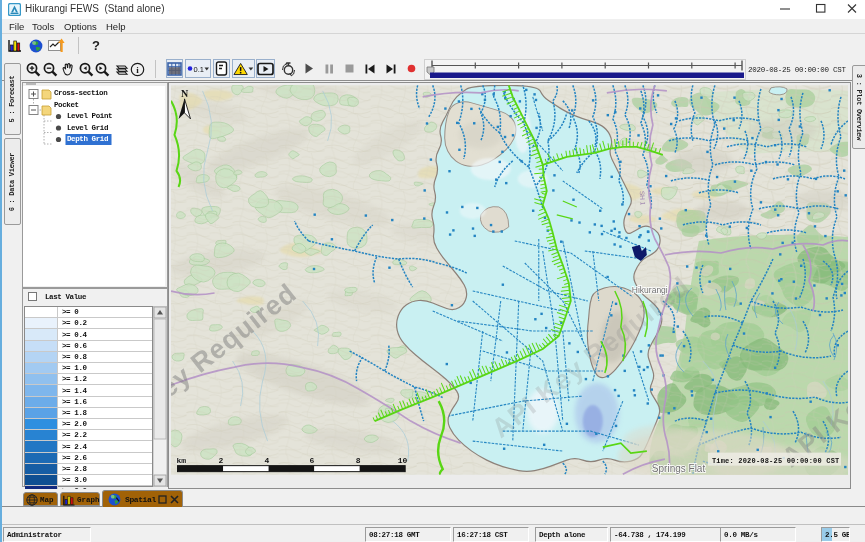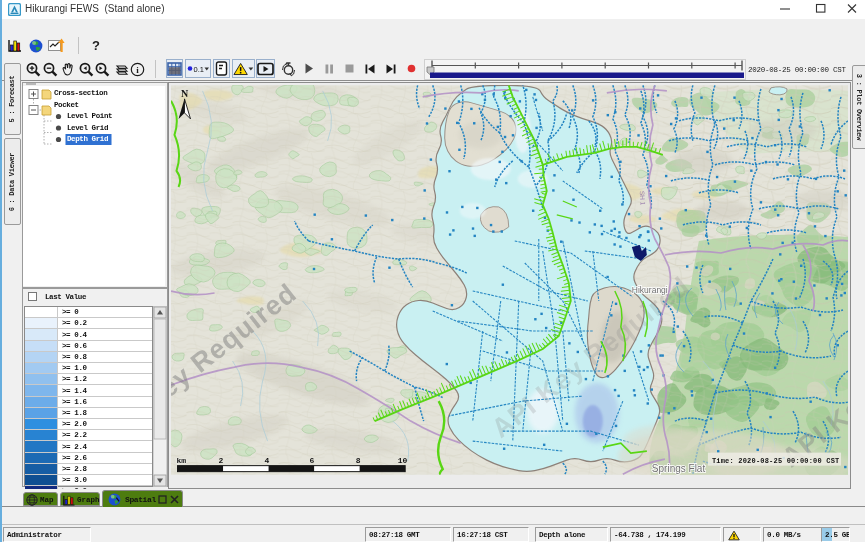--- a/index.html
+++ b/index.html
@@ -23,21 +23,21 @@
 #treepanel{left:20px;top:82px;width:146px;height:206px;background:#f0f0f0;border:1px solid #9a9a9a}
 #treewhite{left:21px;top:86px;width:142px;height:200px;background:#ffffff}
 .trow{position:absolute;font-family:"Liberation Mono",monospace;font-size:7.5px;font-weight:bold;color:#111;letter-spacing:-0.4px;white-space:pre}
 #legendpanel{left:20px;top:288px;width:146px;height:199px;background:#f0f0f0;border:1px solid #9a9a9a}
 #legendwhite{left:22px;top:306px;width:129px;height:181px;background:#fff;border:1px solid #8a8a8a}
 .lrow{position:absolute;left:0;width:127px;height:11.2px;border-bottom:1px solid #c9c9c9;font-family:"Liberation Mono",monospace;font-size:7.5px;font-weight:bold;color:#111;letter-spacing:-0.4px}
 .lrow .sw{position:absolute;left:0;top:0;width:33px;height:10.2px;border-right:1px solid #c9c9c9}
 .lrow .tx{position:absolute;left:37px;top:1.2px}
 #mappanel{left:166px;top:82px;width:683px;height:407px;background:#ececec;border:1px solid #8c8c8c}
 #bottomrow{left:0;top:489px;width:863px;height:18px;background:#f0f0f0}
-.btab{position:absolute;background:#4d7c0f;border:1px solid #8a8a8a;border-radius:3px 3px 0 0;
+.btab{position:absolute;background:#a16207;border:1px solid #8a8a8a;border-radius:3px 3px 0 0;
   font-family:"Liberation Mono",monospace;font-weight:bold;color:#111}
 #logsrow{left:0;top:507px;width:863px;height:17px;background:#f0f0f0}
 #logsbtn{left:22px;top:3.5px;width:24px;height:13px;border:1px solid #8a8a8a;border-radius:2px;background:#f3f3f3;
   font-family:"Liberation Mono",monospace;font-size:7.5px;font-weight:bold;color:#111;text-align:center;line-height:12px}
 #statusbar{left:0;top:524px;width:865px;height:18px;background:#f0f0f0;border-top:1px solid #c0c0c0}
 .seg{position:absolute;top:1.5px;height:15px;background:#f0f0f0;border:1px solid;border-color:#9b9b9b #ffffff #ffffff #9b9b9b;
   font-family:"Liberation Mono",monospace;font-size:7.5px;font-weight:bold;color:#111;letter-spacing:-0.3px;line-height:14px;padding-left:3px;white-space:pre;overflow:hidden}
 .tbtn{position:absolute;display:flex;align-items:center;justify-content:center}
 </style></head><body>
 <div id="win">
@@ -48,20 +48,26 @@
         <path d="M3 9.5 L6.5 2.5 L10 9.5 Z" fill="#2888b8"></path>
         <path d="M5 9.5 L6.5 6 L8 9.5 Z" fill="#e8f6fc"></path>
         <rect x="2.5" y="9.8" width="8" height="1.2" fill="#2888b8"></rect>
       </svg></div>
 <div id="title-tx" class="abs">Hikurangi FEWS&nbsp; (Stand alone)</div>
 <svg class="abs" style="left:770px;top:0" width="93" height="19" viewBox="0 0 93 19">
 <path d="M8 9 H18" stroke="#333" stroke-width="1.1"></path>
 <rect x="44.5" y="4.5" width="8.4" height="7.6" fill="none" stroke="#333" stroke-width="1.1"></rect>
 <path d="M76 4.5 L84 12.5 M84 4.5 L76 12.5" stroke="#333" stroke-width="1.1"></path>
 </svg>
+<div id="menubar" class="abs">
+      <span style="left:7px">File</span>
+      <span style="left:30px">Tools</span>
+      <span style="left:62px">Options</span>
+      <span style="left:104px">Help</span>
+    </div>
 <div id="toolbar1" class="abs">
 <div class="tbtn" style="left:5px;top:3px;width:16px;height:16px;">
         <svg width="14" height="14" viewBox="0 0 14 14">
           <path d="M1 1 L1 12 L13 12" stroke="#111" stroke-width="1.4" fill="none"></path>
           <rect x="2.5" y="6" width="2.6" height="6" fill="#2222dd" stroke="#111" stroke-width="0.7"></rect>
           <rect x="5.8" y="2" width="2.6" height="10" fill="#f2e200" stroke="#111" stroke-width="0.7"></rect>
           <rect x="9.1" y="4" width="2.6" height="8" fill="#e01010" stroke="#111" stroke-width="0.7"></rect>
         </svg>
       </div>
 <div class="tbtn" style="left:26px;top:3px;width:16px;height:16px;">
@@ -1050,15 +1056,15 @@
 <div class="seg" style="left:1px;width:88px">Administrator</div>
 <div class="seg" style="left:363px;width:86px">08:27:18 GMT</div>
 <div class="seg" style="left:451px;width:76px">16:27:18 CST</div>
 <div class="seg" style="left:533px;width:73px">Depth alone</div>
 <div class="seg" style="left:608px;width:111px">-64.738 , 174.199</div>
 <div class="seg" style="left:721px;width:38px"><span style="position:absolute;left:4px;top:2px"><svg width="12" height="11" viewBox="0 0 16 14">
             <path d="M8 1.2 L15 12.8 L1 12.8 Z" fill="#ffd800" stroke="#222" stroke-width="1.2"></path>
             <path d="M8 5 L8 9" stroke="#111" stroke-width="1.8"></path>
             <circle cx="8" cy="10.8" r="1" fill="#111"></circle>
           </svg></span></div>
-<div class="seg" style="left:761px;width:76px">0.0 MB/s</div>
+<div class="seg" style="left:718px;width:76px">0.0 MB/s</div>
 <div class="seg" style="left:819px;width:29px"><span style="position:absolute;left:0;top:0;width:10px;height:13px;background:#99cbe8"></span><span style="position:relative">2.5 GB</span></div>
 </div>
 </div>
 </body></html>

